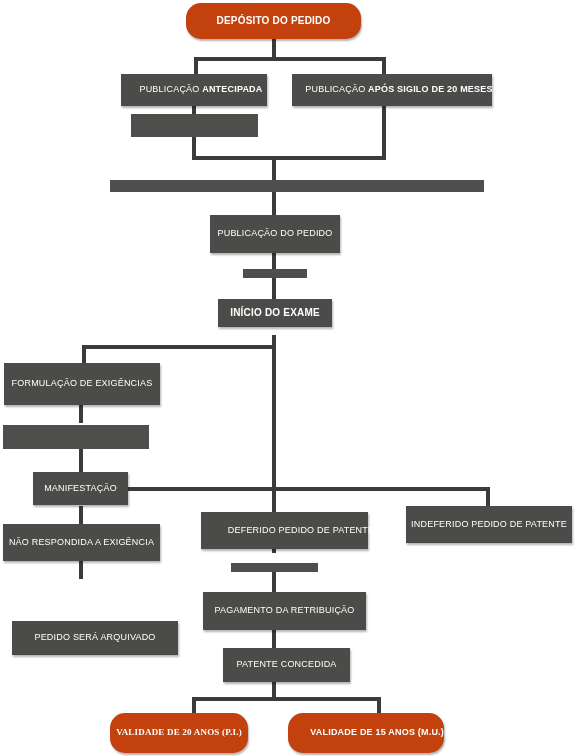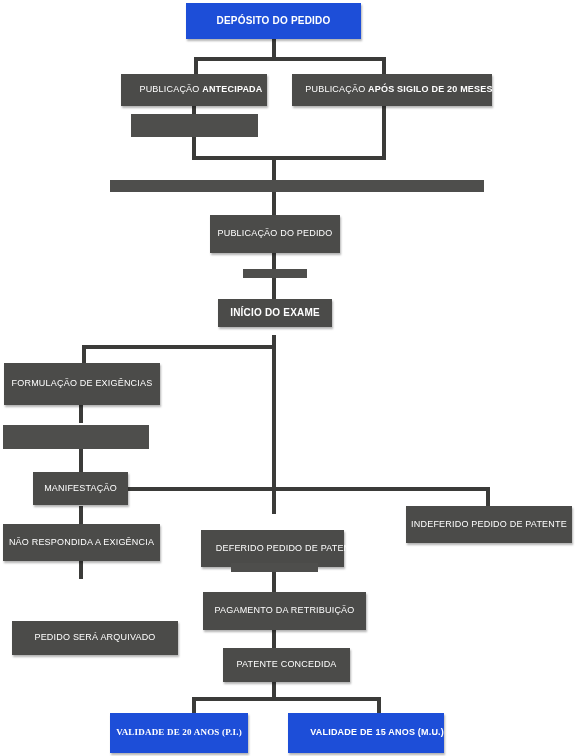--- a/index.html
+++ b/index.html
@@ -35,21 +35,21 @@
     text-align: center;
     letter-spacing: .2px;
     line-height: 1.05;
     white-space: nowrap;
     box-shadow: 1px 2px 2px rgba(0,0,0,.30);
   }
   .node .txt { display: block; }
   .node .b { font-weight: bold; }
 
   
-  .tone-dark   { background: #1d4ed8; }
+  .tone-dark   { background: #c2410c; border-radius: 15px; }
   .tone-mid    { background: #4b4b49; }
   .tone-bar    { background: #4e4e4c; box-shadow: none; }
 
   
   .t-bold  { font-weight: bold; }
   .t-reg   { font-weight: normal; margin-left: 14px; }
   .fs10 { font-size: 10px; }
   .fs9  { font-size: 9px; }
 </style>
 </head>
@@ -146,21 +146,21 @@
   </div>
 
   <div class="node tone-mid fs9" style="left:3px; top:524px; width:157px; height:37px;">
     <span class="txt">NÃO RESPONDIDA A EXIGÊNCIA</span>
   </div>
 
   <div class="node tone-mid fs9" style="left:12px; top:579px; width:166px; height:34px;margin-top:42px;">
     <span class="txt">PEDIDO SERÁ ARQUIVADO</span>
   </div>
 
-  <div class="node tone-mid fs9" style="left:201px; top:530px; width:143px; height:37px;padding-left:33px;">
+  <div class="node tone-mid fs9" style="left:201px; top:512px; width:167px; height:37px;padding-left:33px;">
     <span class="txt">DEFERIDO PEDIDO DE PATENTE</span>
   </div>
 
   <div class="node tone-mid fs9" style="left:406px; top:506px; width:166px; height:37px;">
     <span class="txt">INDEFERIDO PEDIDO DE PATENTE</span>
   </div>
 
   <div class="node tone-bar fs9" style="left:231px; top:563px; width:87px; height:9px;">
     <span class="txt"></span>
   </div>

